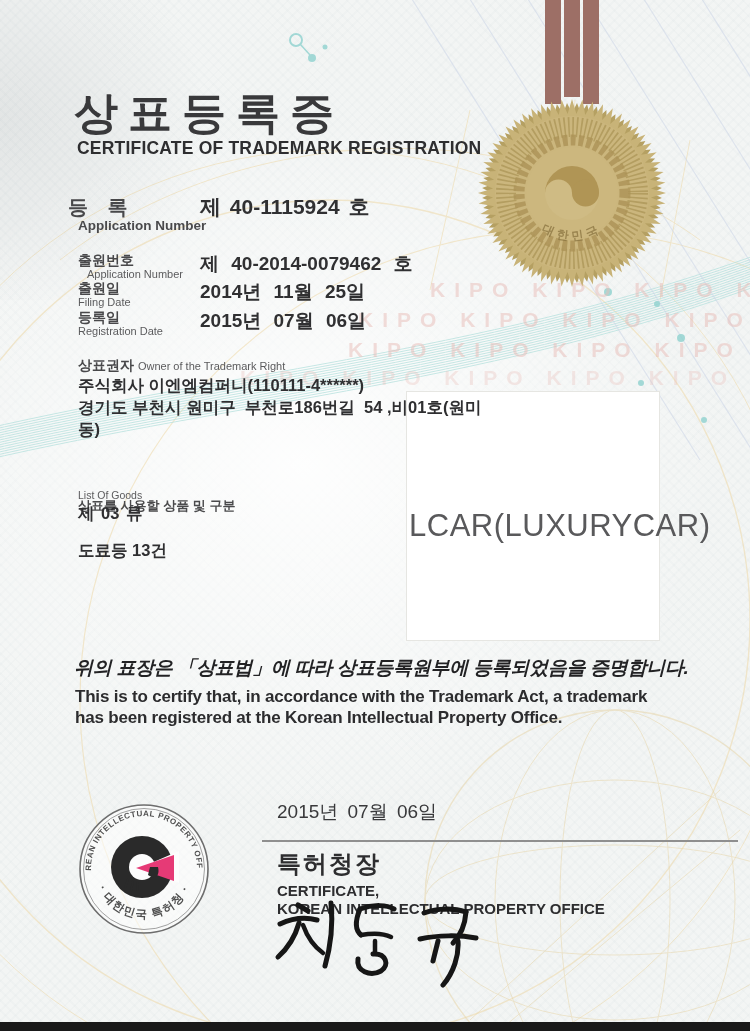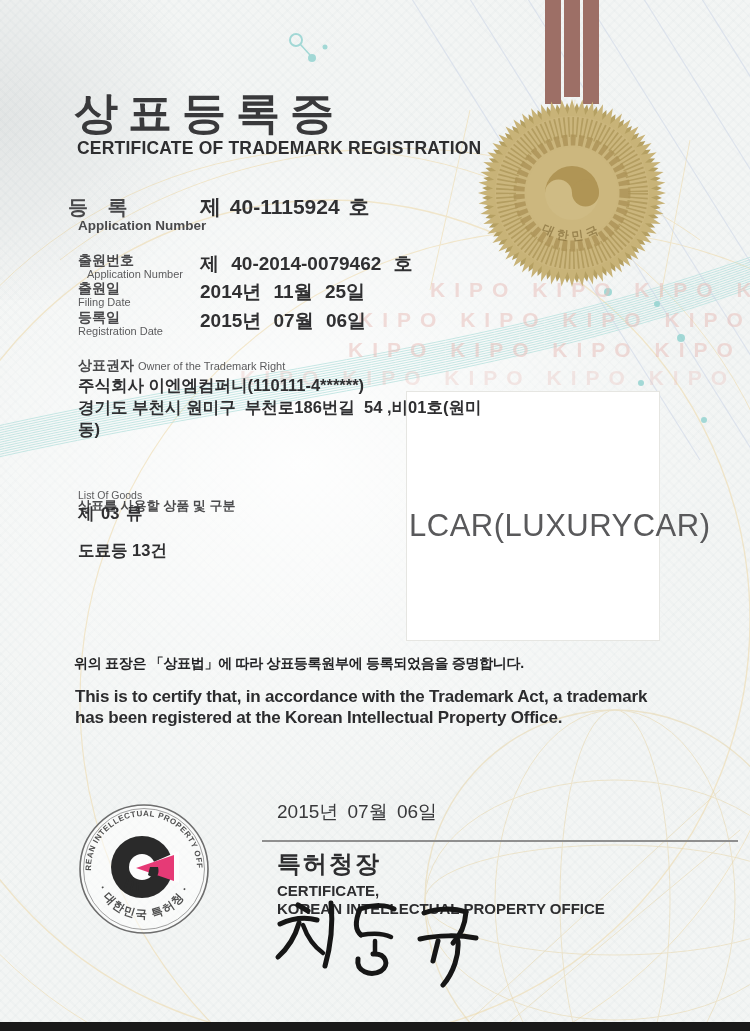--- a/index.html
+++ b/index.html
@@ -47,21 +47,21 @@
   .f-value{left:200px;font-size:19px;font-weight:bold;color:#303032;word-spacing:7px;}
   #owner-line{left:78px;top:357px;font-size:14px;}
   #owner-line .lab-en{font-size:11px;font-weight:normal;}
   #owner-name{left:78px;top:375px;font-size:16.5px;font-weight:bold;color:#2f2f31;}
   #owner-addr1{left:78px;top:397px;font-size:16.5px;font-weight:bold;color:#2f2f31;white-space:pre;}
   #owner-addr2{left:78px;top:419px;font-size:16.5px;font-weight:bold;color:#2f2f31;}
   #goods-label{left:78px;top:497px;font-size:13px;font-weight:bold;color:#4a4a4c;}
   #goods-sub{left:78px;top:489px;font-size:10.5px;color:#5b5b5d;}
   #goods-class{left:78px;top:503px;font-size:16.5px;font-weight:bold;color:#2f2f31;word-spacing:2px;}
   #goods-items{left:78px;top:525px;font-size:16.5px;font-weight:bold;color:#2f2f31;margin-top:15px;}
-  #stmt-ko{left:74px;top:655px;font-size:14px;font-weight:bold;color:#222224;letter-spacing:-.3px;white-space:nowrap;}
+  #stmt-ko{left:74px;top:655px;font-size:19px;font-weight:bold;color:#222224;letter-spacing:-.3px;white-space:nowrap;font-style:italic;}
   .stmt-en{left:75px;font-size:17px;font-weight:bold;color:#2c2c2e;letter-spacing:-.2px;white-space:nowrap;}
   #issue-date{left:277px;top:799px;font-size:19px;color:#39393b;word-spacing:4px;}
   #date-rule{left:262px;top:840px;width:476px;height:1.5px;background:#8f8f8f;z-index:5;}
   #comm-ko{left:277px;top:848px;font-size:24px;font-weight:bold;color:#2d2d2f;letter-spacing:2px;}
   #comm-en1{left:277px;top:882px;font-size:15px;font-weight:bold;color:#2d2d2f;}
   #comm-en2{left:277px;top:900px;font-size:15px;font-weight:bold;color:#2d2d2f;}
 </style>
 </head>
 <body>
 

